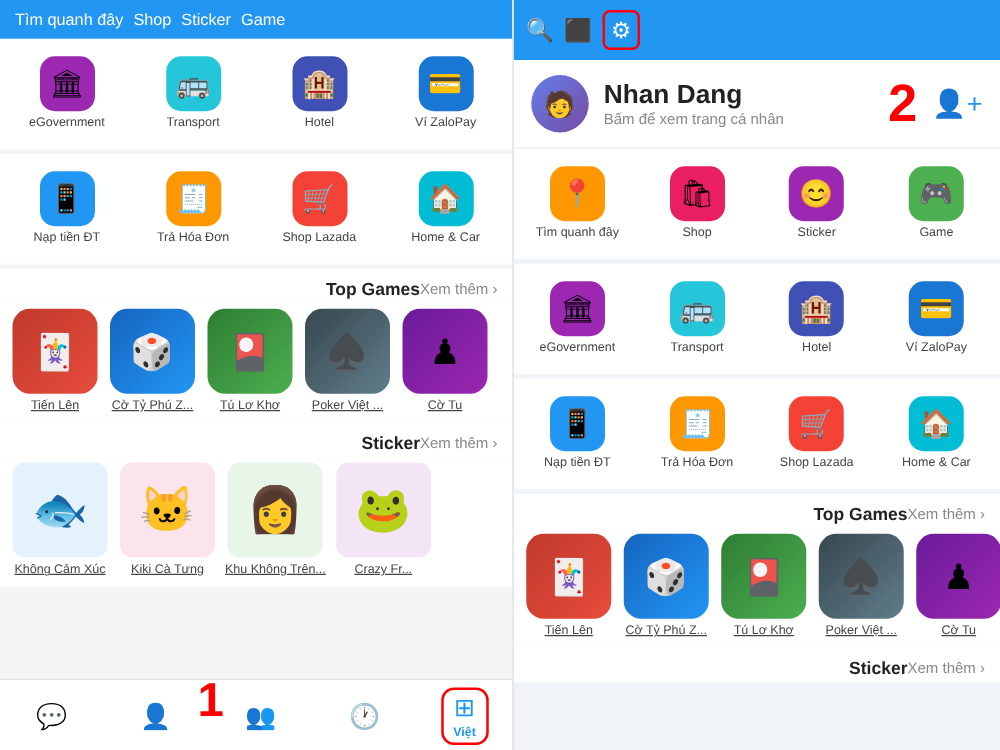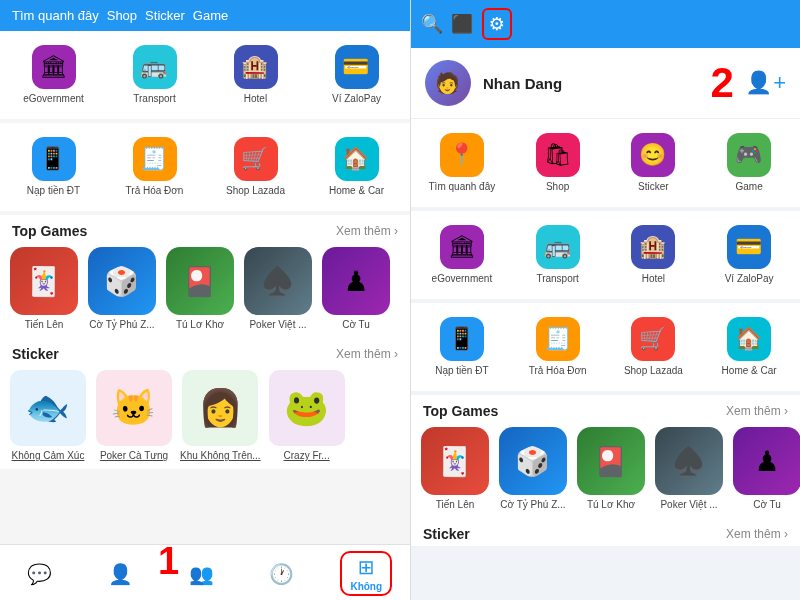--- a/index.html
+++ b/index.html
@@ -77,21 +77,21 @@
     .avatar-circle {
       width: 46px; height: 46px;
       border-radius: 50%;
       background: linear-gradient(135deg, #667eea, #764ba2);
       overflow: hidden;
       flex-shrink: 0;
       display: flex; align-items: center; justify-content: center;
       color: white; font-size: 20px;
     }
     .profile-info { flex: 1; }
-    .profile-name { font-weight: bold; font-size: 15px; color: #222; }
+    .profile-name { font-weight: bold; font-size: 21px; color: #222; }
     .profile-sub { font-size: 12px; color: #888; }
     .profile-add-icon { color: #2196F3; font-size: 22px; cursor: pointer; }
 
     
     .grid-section {
       background: white;
       padding: 10px 6px;
       margin-bottom: 4px;
     }
     .grid-4 {
@@ -116,21 +116,21 @@
     .grid-label {
       font-size: 10px;
       color: #444;
       text-align: right;
       line-height: 1.2;
     }
 
     
     .section-header {
       display: flex;
-      justify-content: space-between;
+      justify-content: flex-end;
       align-items: center;
       padding: 8px 12px 4px;
       background: white;
     }
     .section-title { font-weight: bold; font-size: 14px; color: #222; }
     .see-more { font-size: 12px; color: #888; cursor: pointer; }
     .see-more::after { content: ' ›'; }
 
     
     .games-row {
@@ -148,21 +148,21 @@
       cursor: pointer;
       min-width: 72px;
     }
     .game-thumb {
       width: 68px; height: 68px;
       border-radius: 14px;
       display: flex; align-items: center; justify-content: center;
       font-size: 28px;
       overflow: hidden;
     }
-    .game-label { font-size: 10px; color: #444; text-align: center; }
+    .game-label { font-size: 10px; color: #444; text-align: center; text-decoration: underline; }
 
     
     .sticker-row {
       display: flex;
       gap: 6px;
       padding: 4px 8px 8px;
       background: white;
       overflow: hidden;
     }
     .sticker-item {
@@ -356,21 +356,21 @@
       <span class="section-title">Sticker</span>
       <span class="see-more">Xem thêm</span>
     </div>
     <div class="sticker-row">
       <div class="sticker-item">
         <div class="sticker-thumb" style="background:#e3f2fd;">🐟</div>
         <span class="sticker-label">Không Cảm Xúc</span>
       </div>
       <div class="sticker-item">
         <div class="sticker-thumb" style="background:#fce4ec;">🐱</div>
-        <span class="sticker-label">Poker Cà Tưng</span>
+        <span class="sticker-label">Kiki Cà Tưng</span>
       </div>
       <div class="sticker-item">
         <div class="sticker-thumb" style="background:#e8f5e9;">👩</div>
         <span class="sticker-label">Khu Không Trên...</span>
       </div>
       <div class="sticker-item">
         <div class="sticker-thumb" style="background:#f3e5f5;">🐸</div>
         <span class="sticker-label">Crazy Fr...</span>
       </div>
     </div>
@@ -384,39 +384,40 @@
       <span class="nav-icon">👤</span>
     </div>
     <div class="nav-item">
       <span class="nav-icon">👥</span>
     </div>
     <div class="nav-item">
       <span class="nav-icon">🕐</span>
     </div>
     <div class="nav-item highlighted">
       <span class="nav-icon">⊞</span>
-      <span class="nav-label" style="color:#2196F3;font-weight:bold;">Không</span>
+      <span class="nav-label" style="color:#2196F3;font-weight:bold;">Việt</span>
     </div>
   </div>
 
   <div style="position:absolute; left:158px; top:540px; font-size:38px; font-weight:bold; color:red; pointer-events:none;">1</div>
 </div>
 
 <div class="right-panel">
 
   <div class="right-search-bar">
     <span class="search-icon-btn">🔍</span>
     <span class="qr-icon-btn">⬛</span>
     <span class="settings-icon-btn">⚙</span>
   </div>
 
   <div class="profile-section">
     <div class="avatar-circle">🧑</div>
     <div class="profile-info">
       <div class="profile-name">Nhan Dang</div>
+      <div class="profile-sub">Bấm để xem trang cá nhân</div>
     </div>
     <span class="badge-number">2</span>
     <span class="profile-add-icon">👤+</span>
   </div>
 
   <div class="right-scroll">
 
     <div class="grid-section">
       <div class="grid-4">
         <div class="grid-item">

